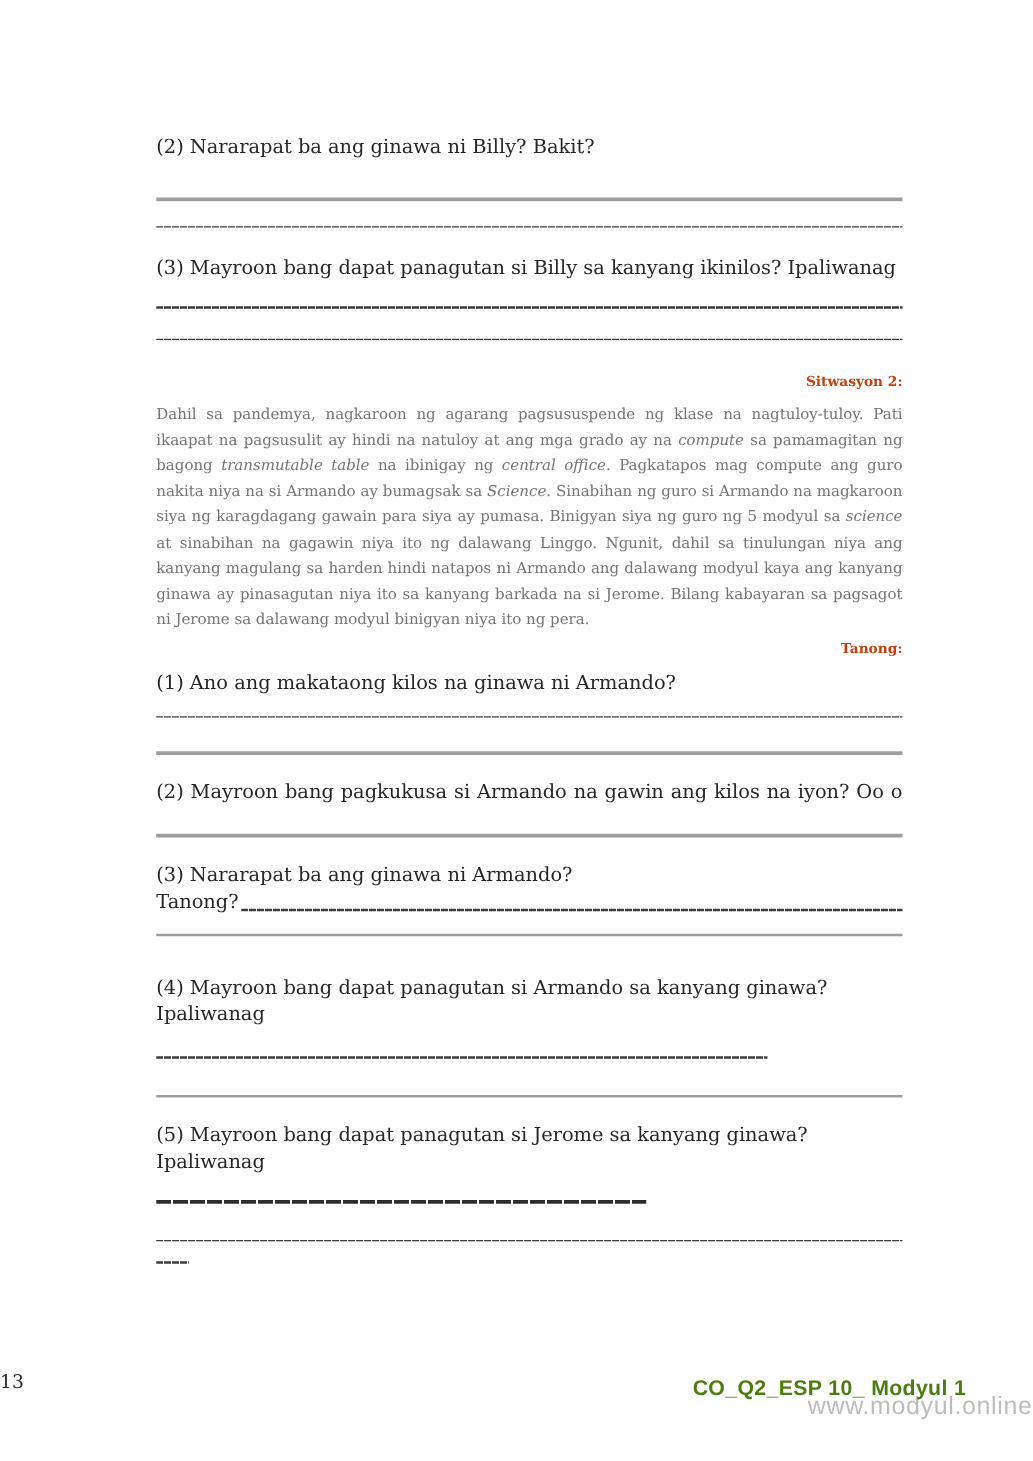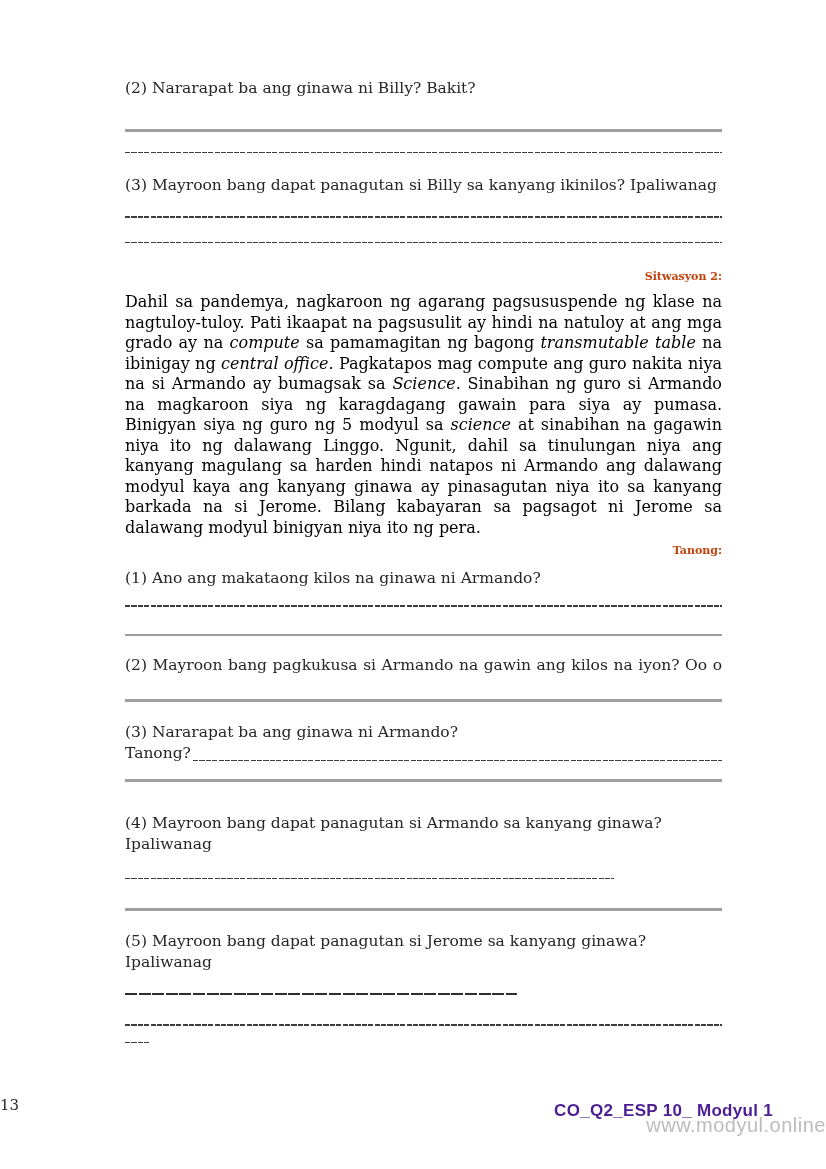--- a/index.html
+++ b/index.html
@@ -1,26 +1,26 @@
 <!DOCTYPE html>
 <html><head>
 <meta charset="utf-8">
 <style>
   * { margin: 0; padding: 0; box-sizing: border-box; }
   html, body { background: #ffffff; }
   body { width: 826px; height: 1169px; position: relative; overflow: hidden;
          font-family: "DejaVu Serif", serif; color: #262626; }
   .page { position: absolute; inset: 0; background: #ffffff; }
 
-  .content { position: absolute; left: 125px; top: 16px; width: 597px; padding-top: 62px; }
+  .content { position: absolute; left: 125px; top: 0; width: 597px; padding-top: 107px; }
 
   .q { font-size: 15.5px; line-height: 21px; }
   .q-just { text-align: justify; text-align-last: justify; }
   .heading { font-size: 11px; line-height: 21px; font-weight: bold; color: #c2410c; text-align: right; }
-  .story { font-size: 16px; line-height: 20.5px; text-align: justify; color: #000000; }
+  .story { font-size: 12px; line-height: 20.5px; text-align: justify; color: #737373; }
 
   
   .bl { width: 100%; }
   .bl-gray  { height: 2.7px; background: #9e9e9e; }
   .bl-dash  { height: 1.5px;
               background: repeating-linear-gradient(90deg, #3d3d3d 0 5.2px, rgba(255,255,255,0) 5.2px 6.4px); }
   .bl-dash2 { height: 2.2px;
               background: repeating-linear-gradient(90deg, #2e2e2e 0 12px, rgba(255,255,255,0) 12px 13.6px); }
 
   .qline { display: flex; align-items: flex-end; font-size: 15.5px; line-height: 21px; }
@@ -28,21 +28,21 @@
   .fill-gray { height: 2.7px; background: #9e9e9e; margin: 0 0 3px 10px; }
   .fill-dash { height: 1.5px; margin: 0 0 3px 2px;
               background: repeating-linear-gradient(90deg, #3d3d3d 0 5.2px, rgba(255,255,255,0) 5.2px 6.4px); }
 
   .footer-pagenum { position: absolute; left: 0; right: 0; top: 1096px; text-align: left;
                     font-size: 15px; color: #2a2a2a; font-family: "DejaVu Serif", serif; }
   .footer-watermark { position: absolute; left: 0; right: 0; top: 1114px; text-align: right;
                     font-size: 20px; color: #bcbcbc; letter-spacing: 0.5px;
                     font-family: "Liberation Sans", sans-serif; }
   .footer-doccode { position: absolute; right: 53px; top: 1101px; text-align: right;
-                    font-size: 17px; font-weight: bold; color: #4c1d95; letter-spacing: 0.3px;
+                    font-size: 17px; font-weight: bold; color: #4d7c0f; letter-spacing: 0.3px;
                     font-family: "Liberation Sans", sans-serif; }
   i { font-style: italic; }
 </style>
 </head>
 <body>
 
 <div class="page">
   <div class="content">
 
     <div class="q">(2) Nararapat ba ang ginawa ni Billy? Bakit?</div>

